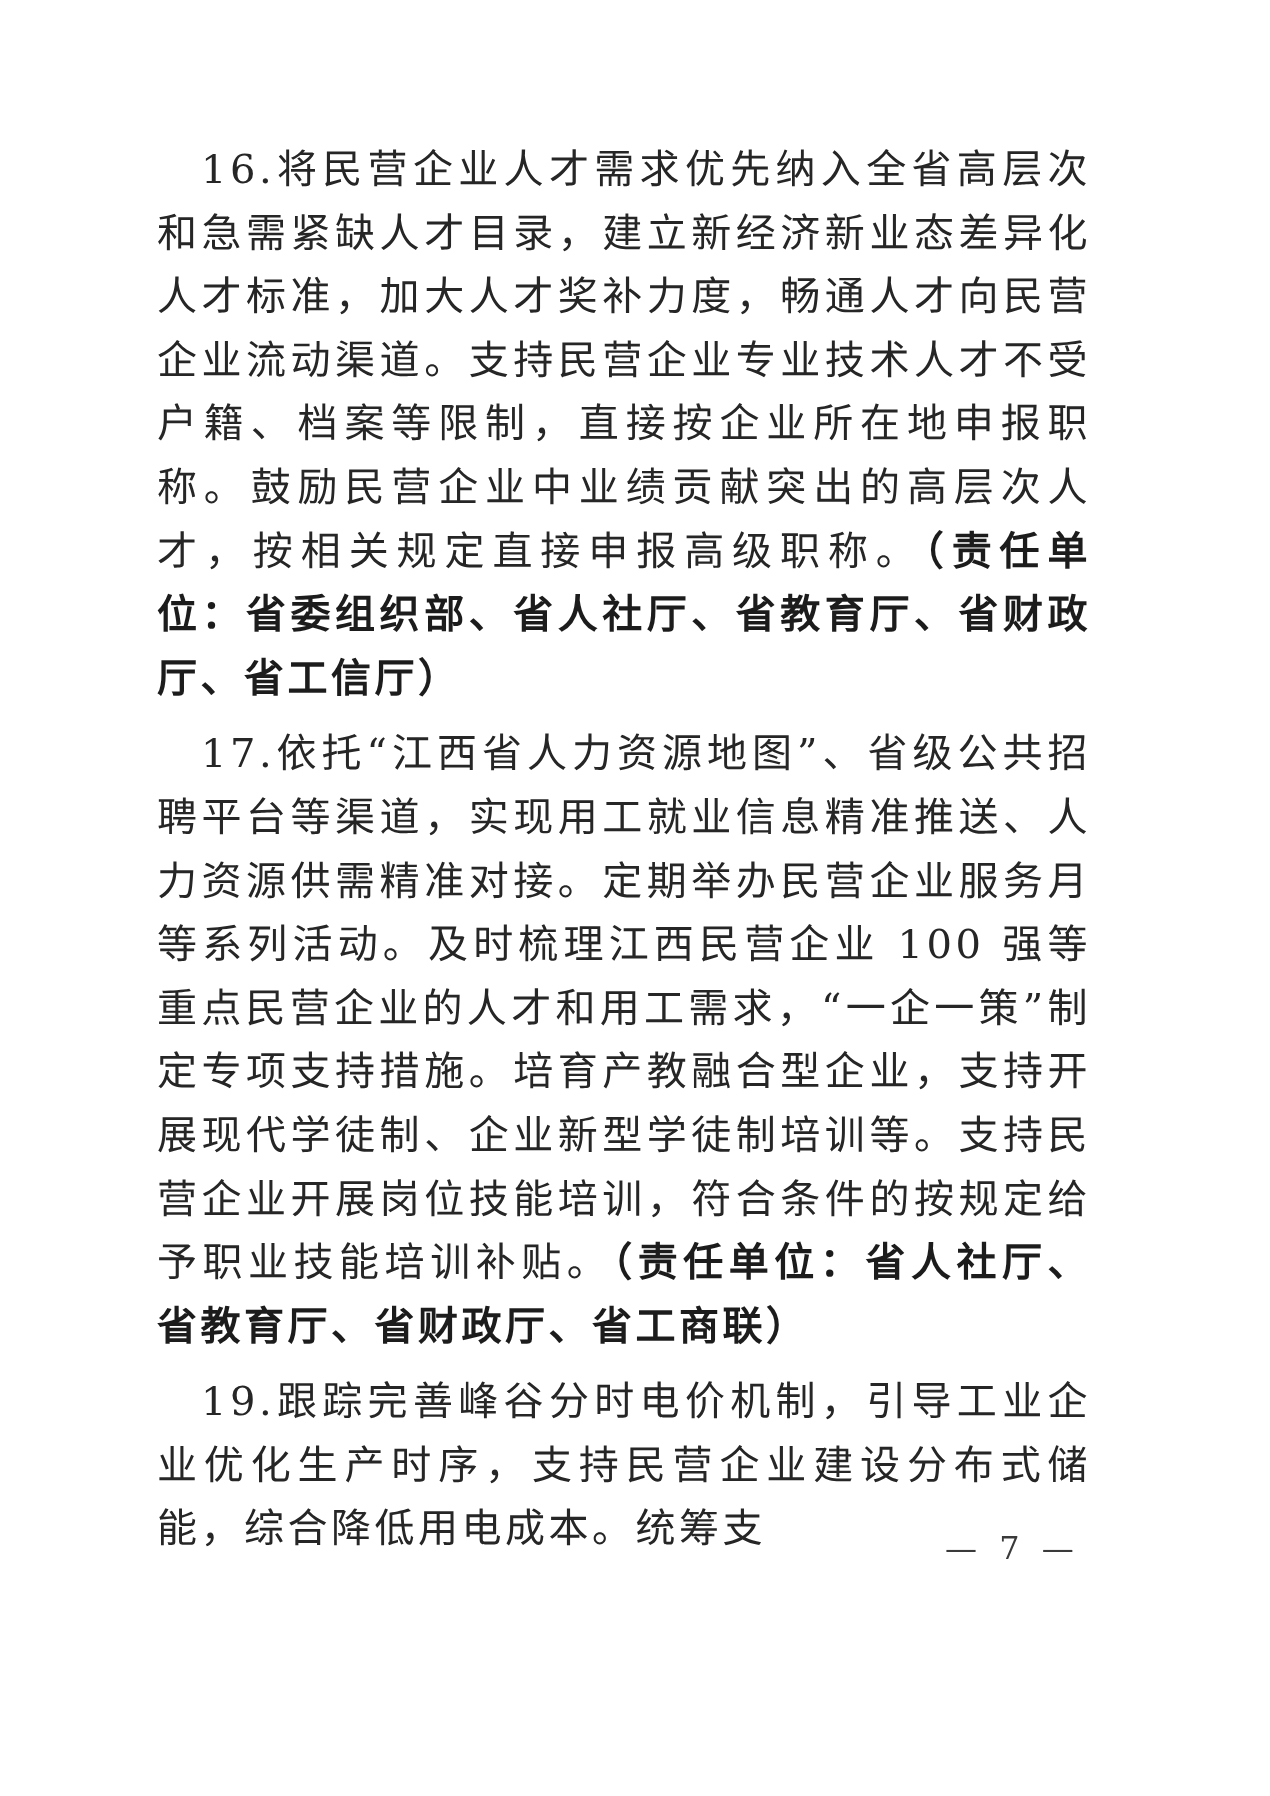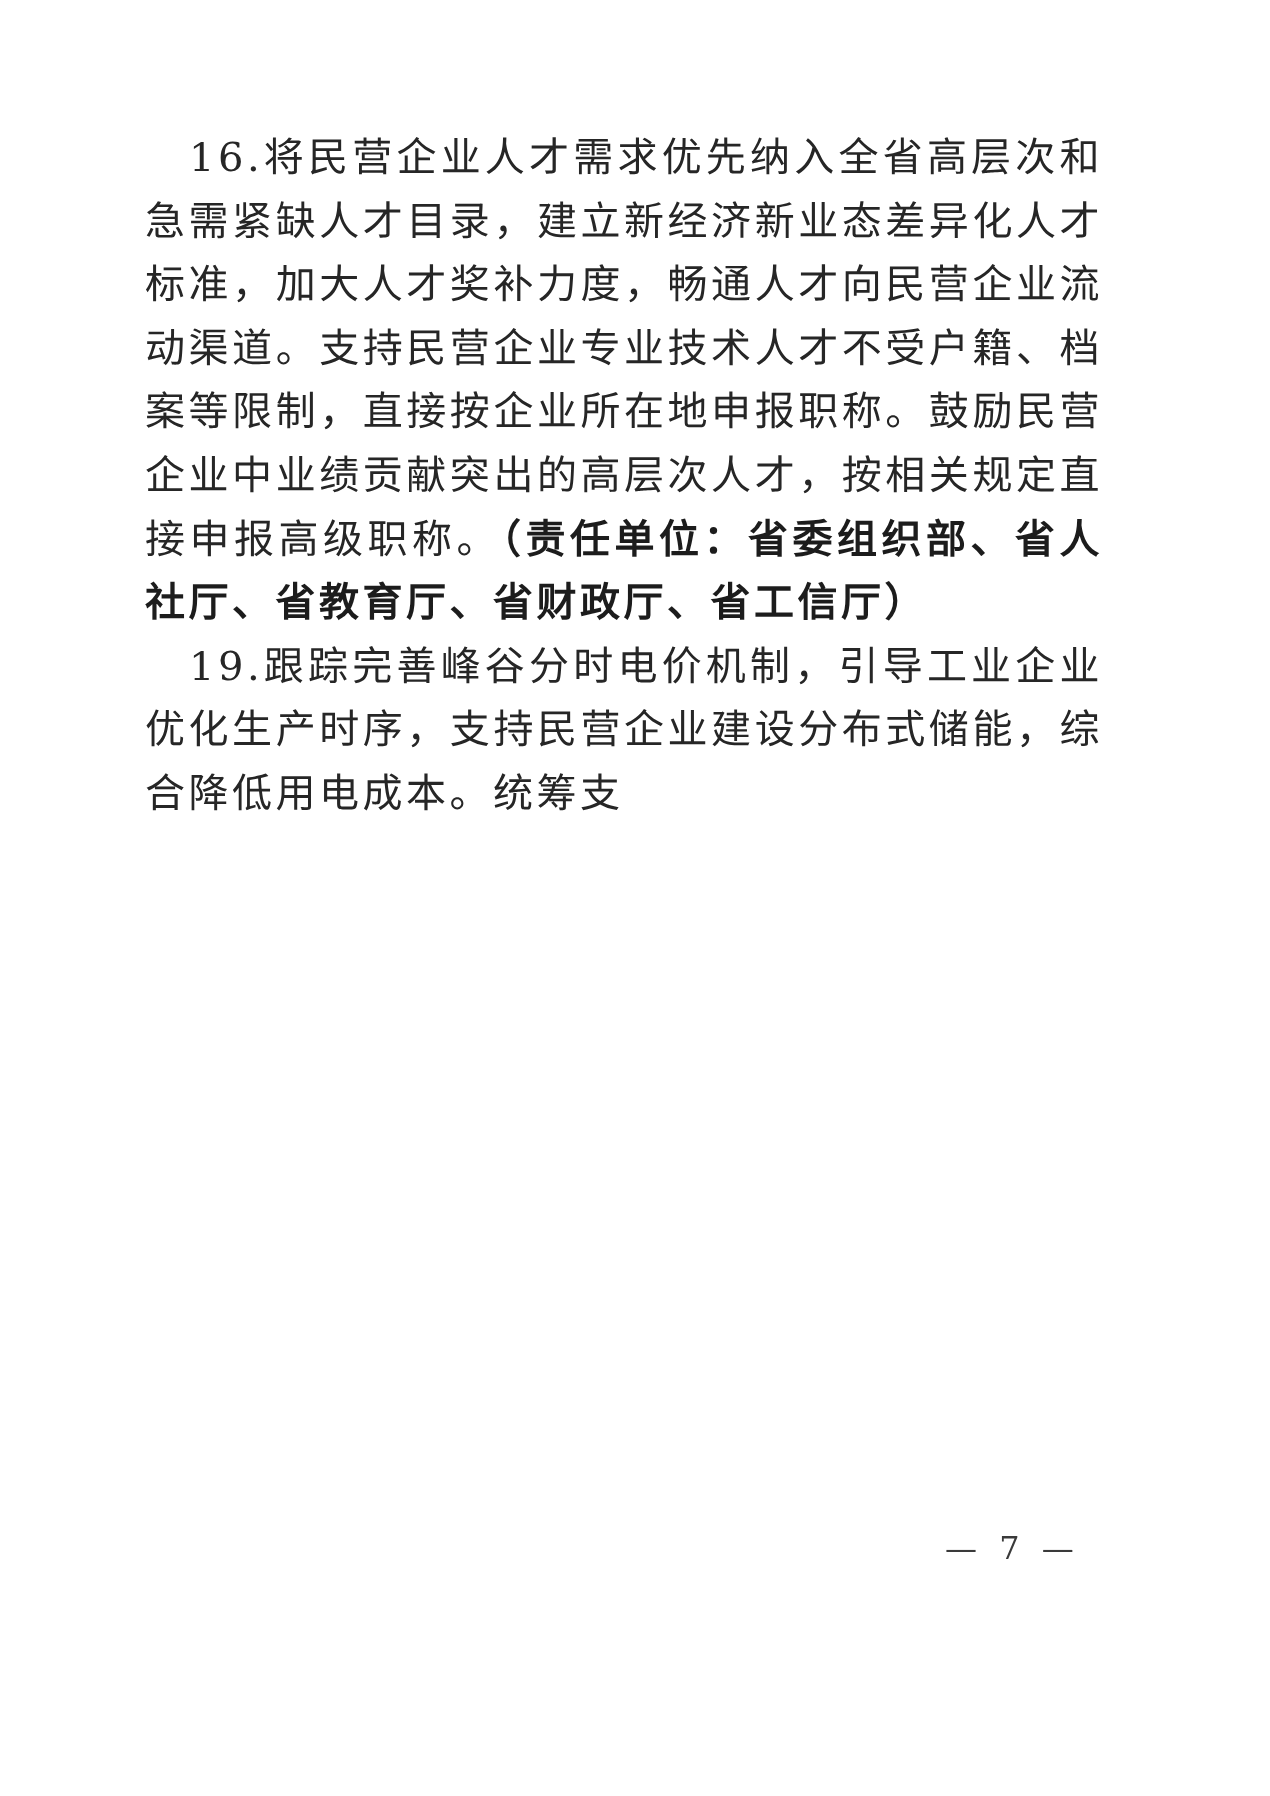--- a/index.html
+++ b/index.html
@@ -20,21 +20,21 @@
     inset: 0;
     background: #ffffff;
   }
   .doc-body {
     position: absolute;
     left: 145px;
     top: 126px;
     width: 958px;
   }
   p.doc-par {
-    margin: 0;
+    margin: 12px;
     padding: 0;
     font-size: 40px;
     line-height: 63.6px;
     letter-spacing: 3.5px;
     text-align: justify;
     text-indent: 44px;
     word-break: break-all;
   }
   .seg-normal {
     font-family: "DejaVu Serif", "Liberation Serif", serif;
@@ -58,20 +58,21 @@
     white-space: nowrap;
   }
 </style>
 </head>
 <body>
 
 <div class="page">
 
   <div class="doc-body" id="doc-body">
       <p class="doc-par"><span class="seg-normal">16.将民营企业人才需求优先纳入全省高层次和急需紧缺人才目录，建立新经济新业态差异化人才标准，加大人才奖补力度，畅通人才向民营企业流动渠道。支持民营企业专业技术人才不受户籍、档案等限制，直接按企业所在地申报职称。鼓励民营企业中业绩贡献突出的高层次人才，按相关规定直接申报高级职称。</span><span class="seg-bold">（责任单位：省委组织部、省人社厅、省教育厅、省财政厅、省工信厅）</span></p>
+      <p class="doc-par"><span class="seg-normal">17.依托“江西省人力资源地图”、省级公共招聘平台等渠道，实现用工就业信息精准推送、人力资源供需精准对接。定期举办民营企业服务月等系列活动。及时梳理江西民营企业 100 强等重点民营企业的人才和用工需求，“一企一策”制定专项支持措施。培育产教融合型企业，支持开展现代学徒制、企业新型学徒制培训等。支持民营企业开展岗位技能培训，符合条件的按规定给予职业技能培训补贴。</span><span class="seg-bold">（责任单位：省人社厅、省教育厅、省财政厅、省工商联）</span></p>
       <p class="doc-par"><span class="seg-normal">19.跟踪完善峰谷分时电价机制，引导工业企业优化生产时序，支持民营企业建设分布式储能，综合降低用电成本。统筹支</span></p>
     </div>
 
   <div class="page-footer">
     <span>— 7 —</span>
   </div>
 
 </div>
 
 </body></html>

